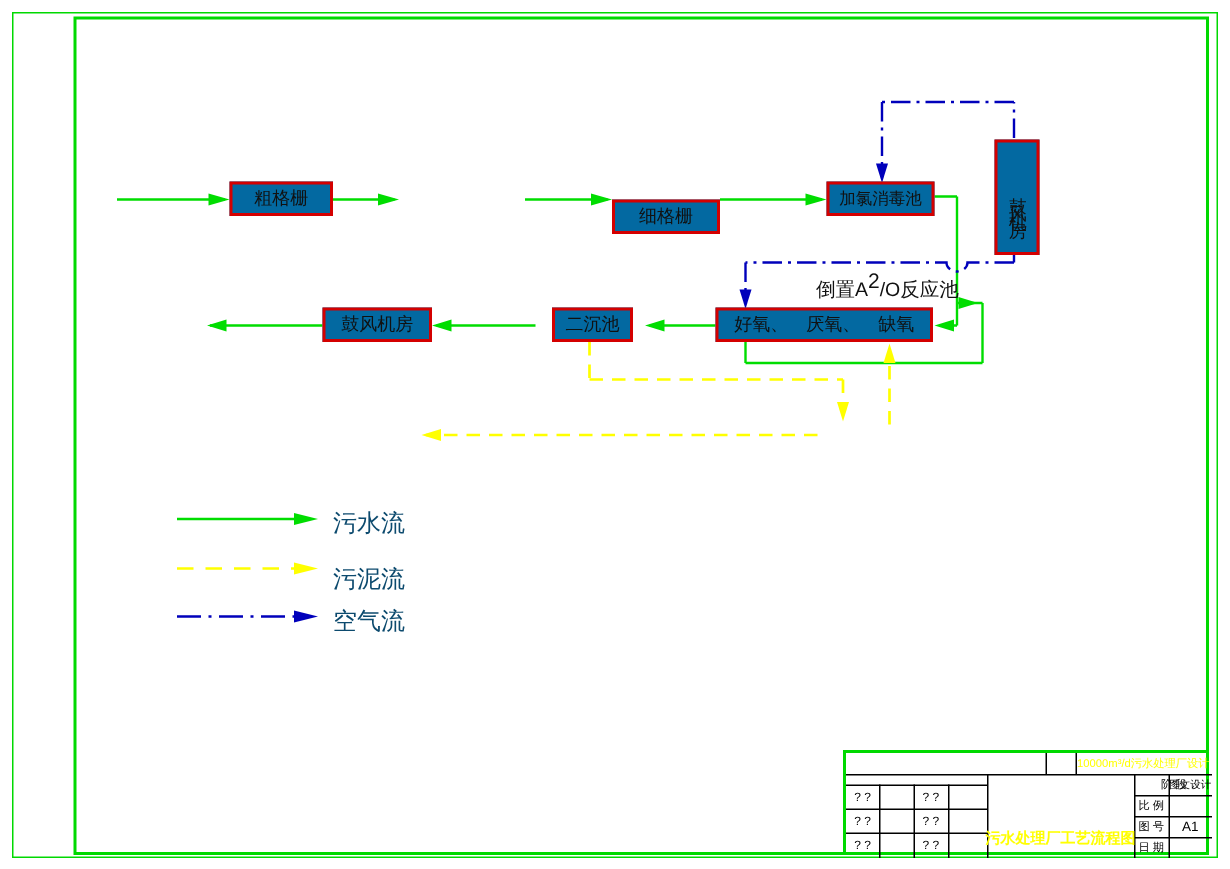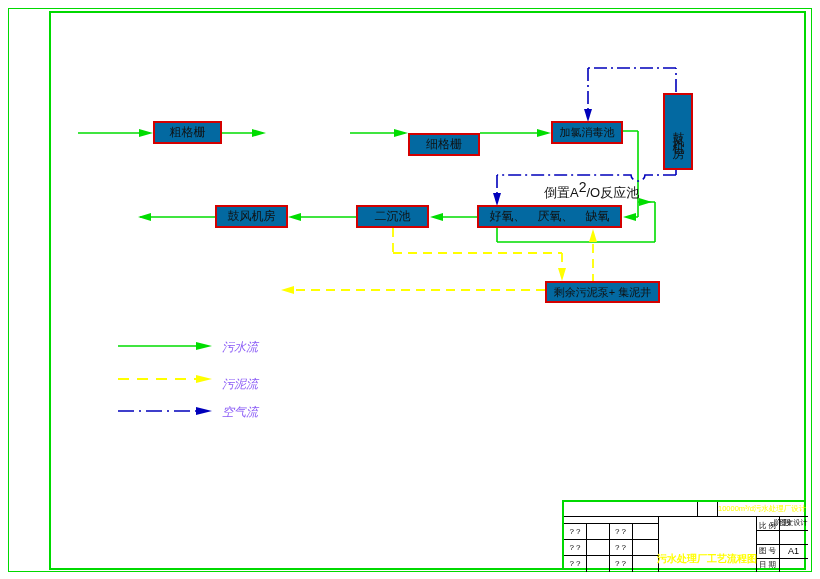--- a/index.html
+++ b/index.html
@@ -14,21 +14,21 @@
   .flow-box{position:absolute;box-sizing:border-box;border:2px solid #d40000;background:#0369a1;
         color:#111;display:flex;align-items:center;justify-content:center;text-align:center;
         font-size:12px;white-space:nowrap;}
   .flow-box.vert{writing-mode:vertical-rl;text-orientation:upright;letter-spacing:5px;
         justify-content:center;}
   #a2o-label{position:absolute;left:508px;top:179px;color:#111;font-size:13px;white-space:nowrap;margin-left:36px;}
   #a2o-label .sup{font-size:14px;}
   #watermark{position:absolute;left:320px;top:263px;font-family:"Liberation Serif",serif;
         font-size:30px;font-weight:bold;color:#161616;letter-spacing:5px;white-space:nowrap;}
   .legend-row{position:absolute;left:118px;height:14px;}
-  .legend-label{position:absolute;left:222px;width:80px;color:#8b5cf6;font-size:12px;white-space:nowrap;font-style:italic;}
+  .legend-label{position:absolute;left:222px;width:80px;color:#0c4a6e;font-size:16px;white-space:nowrap;}
   
   #title-block{position:absolute;left:562px;top:500px;width:244px;height:70px;box-sizing:border-box;
         border-left:2px solid #00d900;border-top:2px solid #00d900;}
   #title-block .ln{position:absolute;background:#000;}
   #title-block .cell{position:absolute;display:flex;align-items:center;justify-content:center;
         color:#000;overflow:visible;white-space:nowrap;}
   #capacity-note{position:absolute;left:154px;top:2px;color:#ffff00;font-size:7.5px;white-space:nowrap;}
   #drawing-name-cell{position:absolute;left:94px;top:14px;width:98px;height:56px;display:flex;
         align-items:center;justify-content:center;color:#ffff00;font-weight:bold;font-size:10px;
         white-space:nowrap;margin-top:15px;}
@@ -92,23 +92,22 @@
 
 
   <div class="flow-box" style="left:153px;top:121px;width:69px;height:23px;">粗格栅</div>
   <div class="flow-box" style="left:408px;top:121px;width:72px;height:23px;margin-top:12px;">细格栅</div>
   <div class="flow-box" style="left:551px;top:121px;width:72px;height:23px;font-size:11px;">加氯消毒池</div>
   <div class="flow-box vert" style="left:663px;top:93px;width:30px;height:77px;">鼓风机房</div>
 
   <div id="a2o-label"><span>倒置A</span><sup class="sup">2</sup><span>/O反应池</span></div>
 
   <div class="flow-box" style="left:477px;top:205px;width:145px;height:23px;">好氧、　厌氧、　缺氧</div>
-  <div class="flow-box" style="left:356px;top:205px;width:73px;height:23px;">二沉池</div>
+  <div class="flow-box" style="left:368px;top:205px;width:54px;height:23px;">二沉池</div>
   <div class="flow-box" style="left:215px;top:205px;width:73px;height:23px;">鼓风机房</div>
-  <div class="flow-box" style="left:545px;top:281px;width:115px;height:22px;font-size:11px;">剩余污泥泵+ 集泥井</div>
 
   <div class="legend-row" style="top:339px;">
     <svg width="100" height="14">
       <line x1="0" y1="7" x2="80" y2="7" stroke="#00dd00" stroke-width="1.6"></line>
       <polygon points="94,7 78,3 78,11" fill="#00dd00"></polygon>
     </svg>
   </div>
   <div class="legend-label" style="top:339px;">污水流</div>
 
   <div class="legend-row" style="top:372px;">
@@ -150,21 +149,21 @@
 
     <div class="cell tb-small" style="left:0;top:21px;width:22px;height:16px;">? ?</div>
     <div class="cell tb-small" style="left:45px;top:21px;width:23px;height:16px;">? ?</div>
     <div class="cell tb-small" style="left:0;top:37px;width:22px;height:16px;">? ?</div>
     <div class="cell tb-small" style="left:45px;top:37px;width:23px;height:16px;">? ?</div>
     <div class="cell tb-small" style="left:0;top:53px;width:22px;height:17px;">? ?</div>
     <div class="cell tb-small" style="left:45px;top:53px;width:23px;height:17px;">? ?</div>
 
     <div class="cell tb-label" style="left:192px;top:14px;width:23px;height:14px;padding-left:15px;">阶 段</div>
     <div class="cell" style="left:215px;top:14px;width:29px;height:14px;font-size:7px;">图文设计</div>
-    <div class="cell tb-label" style="left:192px;top:17px;width:23px;height:14px;">比 例</div>
+    <div class="cell tb-label" style="left:192px;top:28px;width:23px;height:14px;">比 例</div>
     <div class="cell" style="left:215px;top:28px;width:29px;height:14px;font-size:8px;"></div>
     <div class="cell tb-label" style="left:192px;top:42px;width:23px;height:14px;">图 号</div>
     <div class="cell" style="left:215px;top:42px;width:29px;height:14px;font-size:9px;">A1</div>
     <div class="cell tb-label" style="left:192px;top:56px;width:23px;height:14px;">日 期</div>
     <div class="cell" style="left:215px;top:56px;width:29px;height:14px;font-size:8px;"></div>
   </div>
 
 </div>
 
 </body></html>

